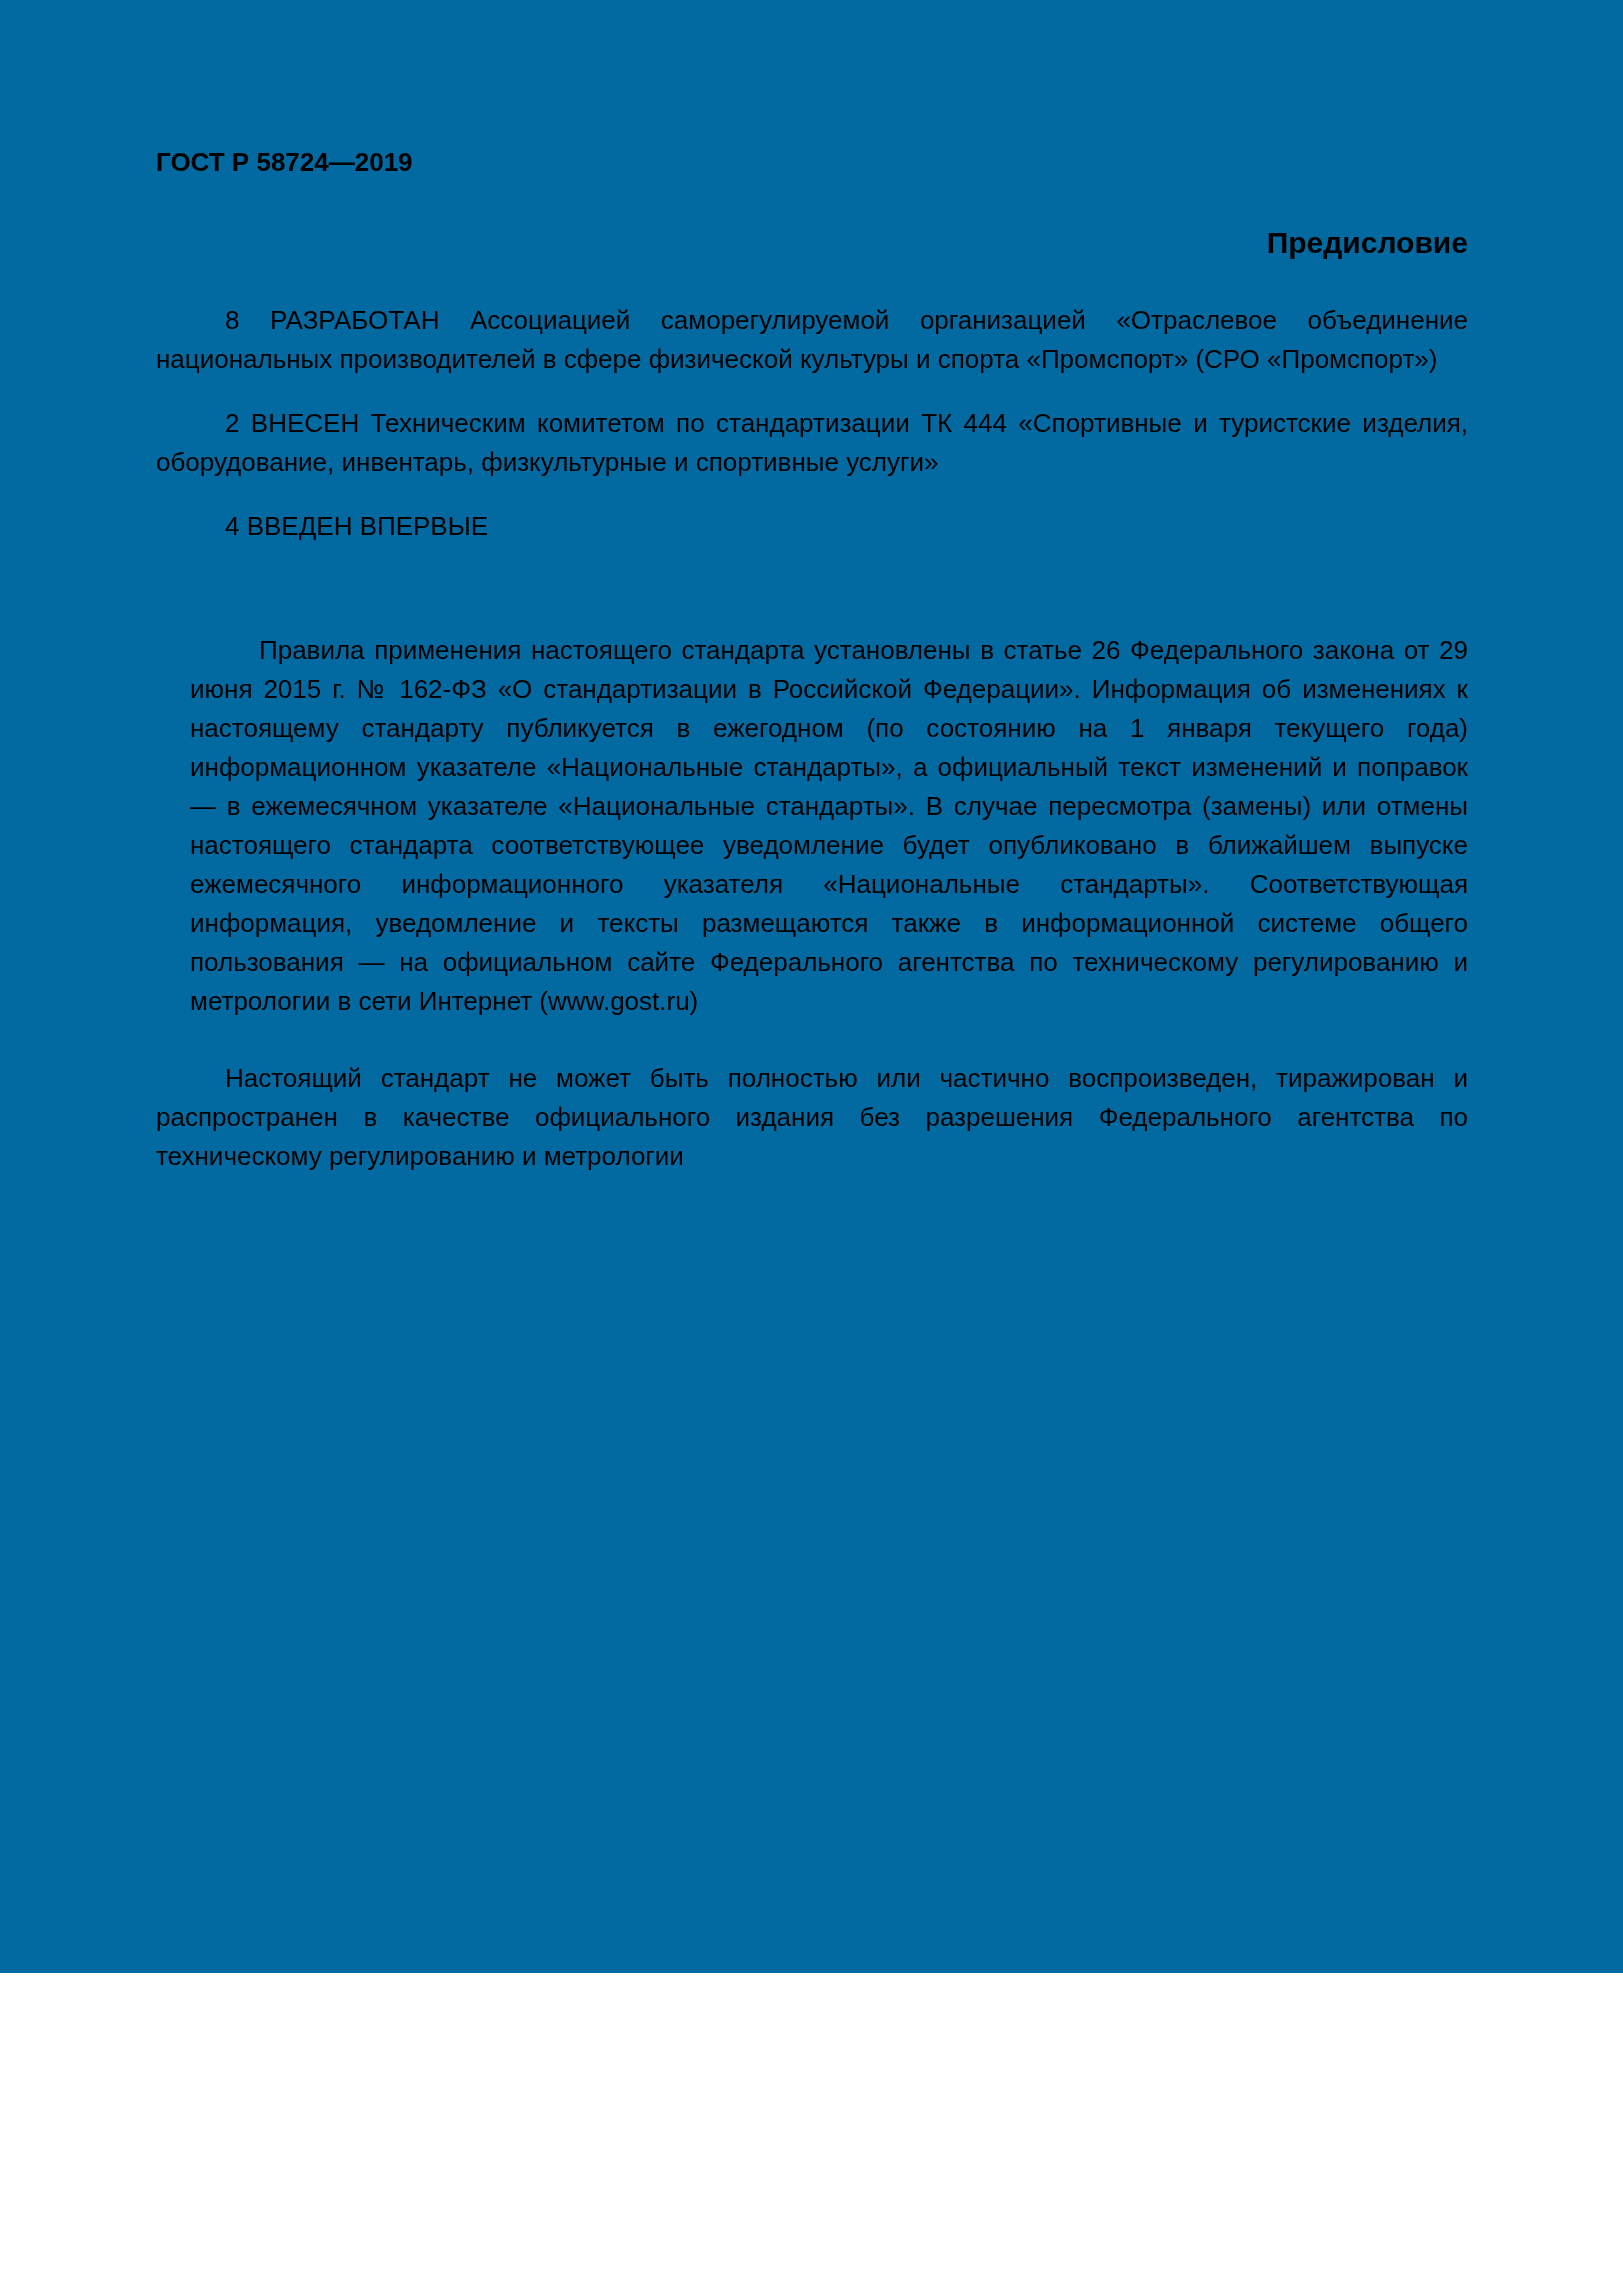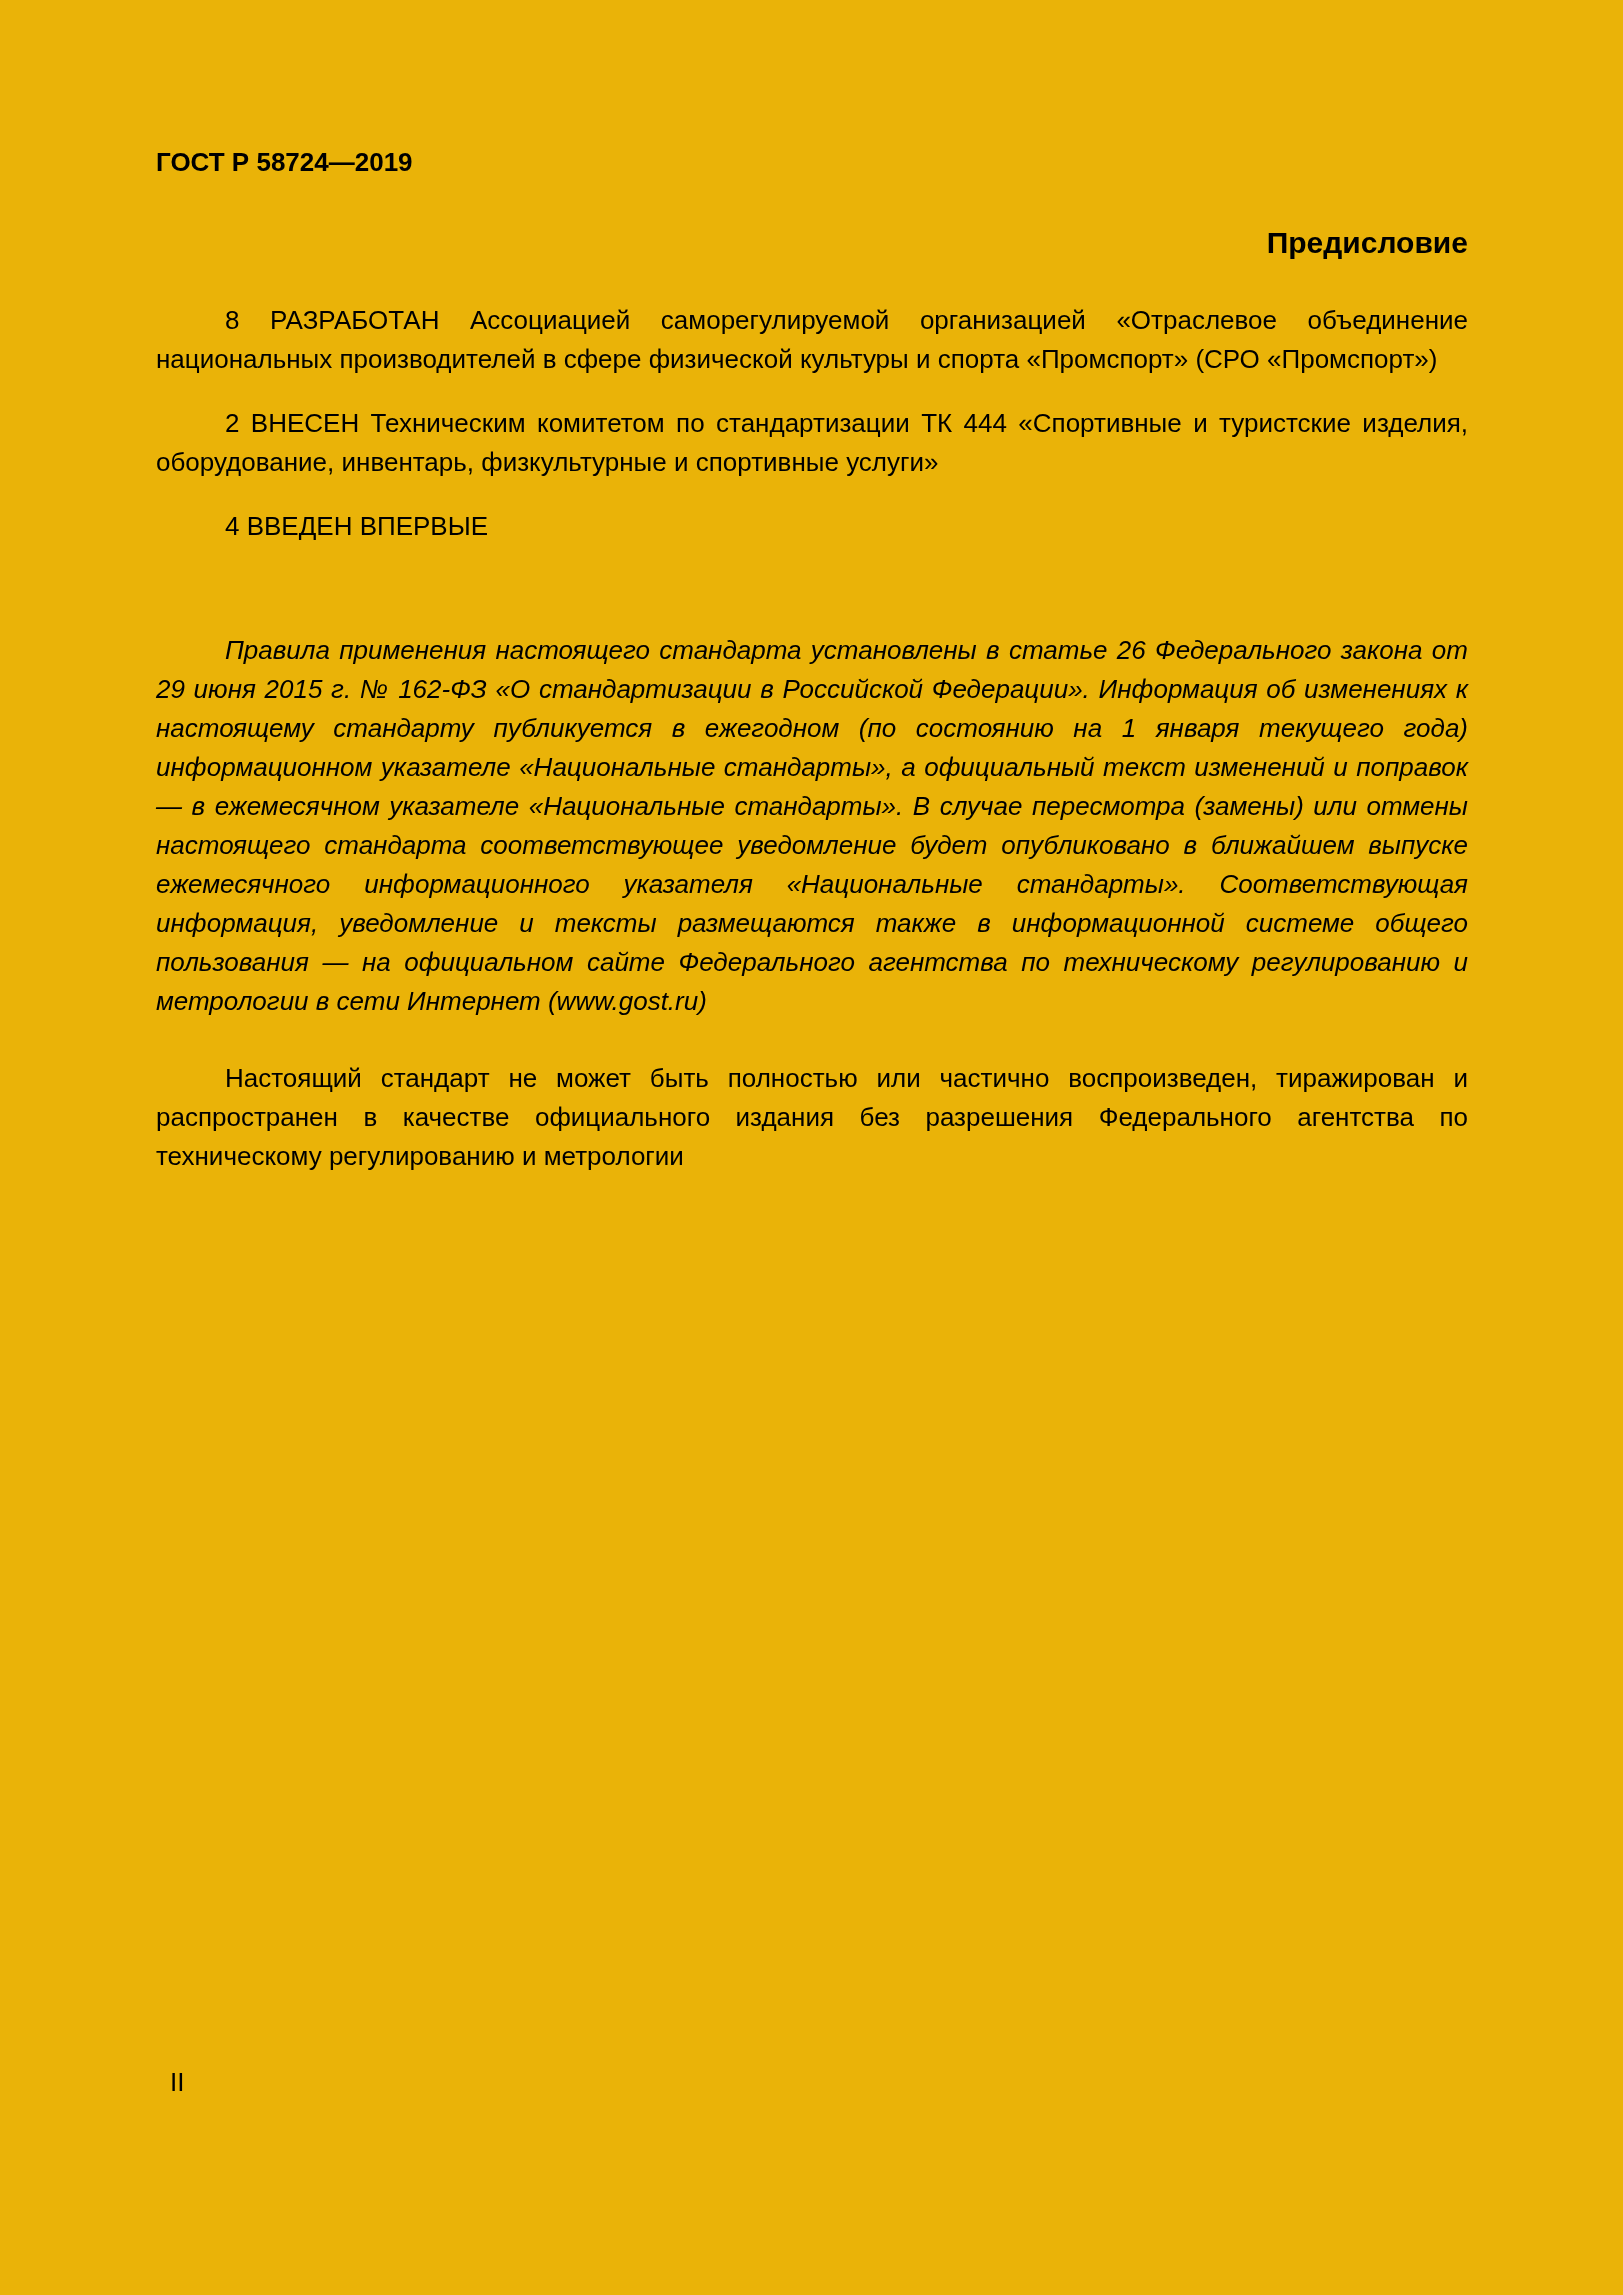--- a/index.html
+++ b/index.html
@@ -3,22 +3,22 @@
 <meta charset="utf-8">
 <style>
   html, body {
     margin: 0;
     padding: 0;
     background: #ffffff;
   }
   .page {
     position: relative;
     width: 1623px;
-    height: 2295px;
-    background: #eab308;
+    height: 1973px;
+    background: #0369a1;
     color: #000000;
     font-family: "Liberation Sans", sans-serif;
     overflow: hidden;
   }
   .content {
     position: absolute;
     left: 156px;
     top: 147px;
     width: 1312px;
   }
@@ -36,23 +36,23 @@
     line-height: 35px;
   }
   .para {
     font-size: 26px;
     line-height: 39px;
     text-align: justify;
     text-indent: 69px;
     margin: 0 0 25px 0;
   }
   .para.legal {
-    font-style: italic;
     margin-top: 85px;
     margin-bottom: 0;
+    margin-left: 34px;
   }
   .copyright {
     font-size: 26px;
     line-height: 39px;
     text-align: right;
     margin: 812px 0 0 0;
   }
   .para.repro {
     margin-top: 38px;
     margin-bottom: 0;

